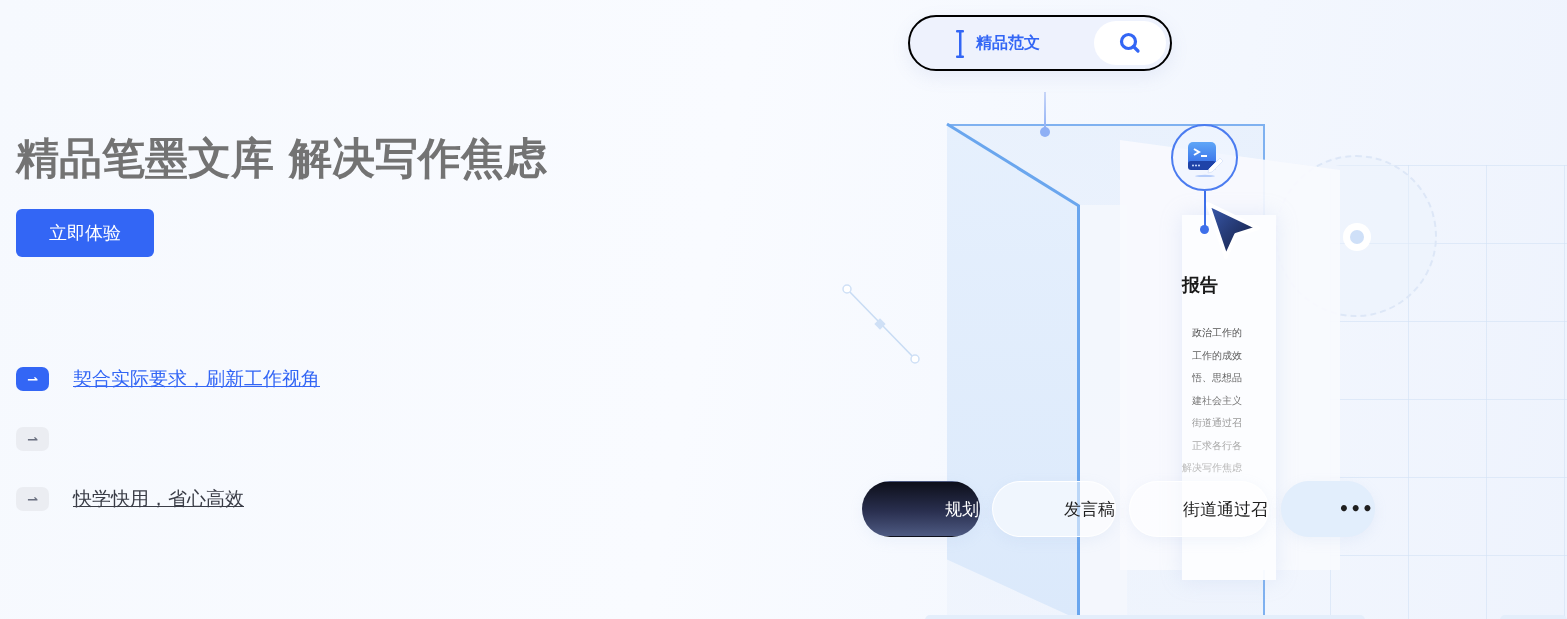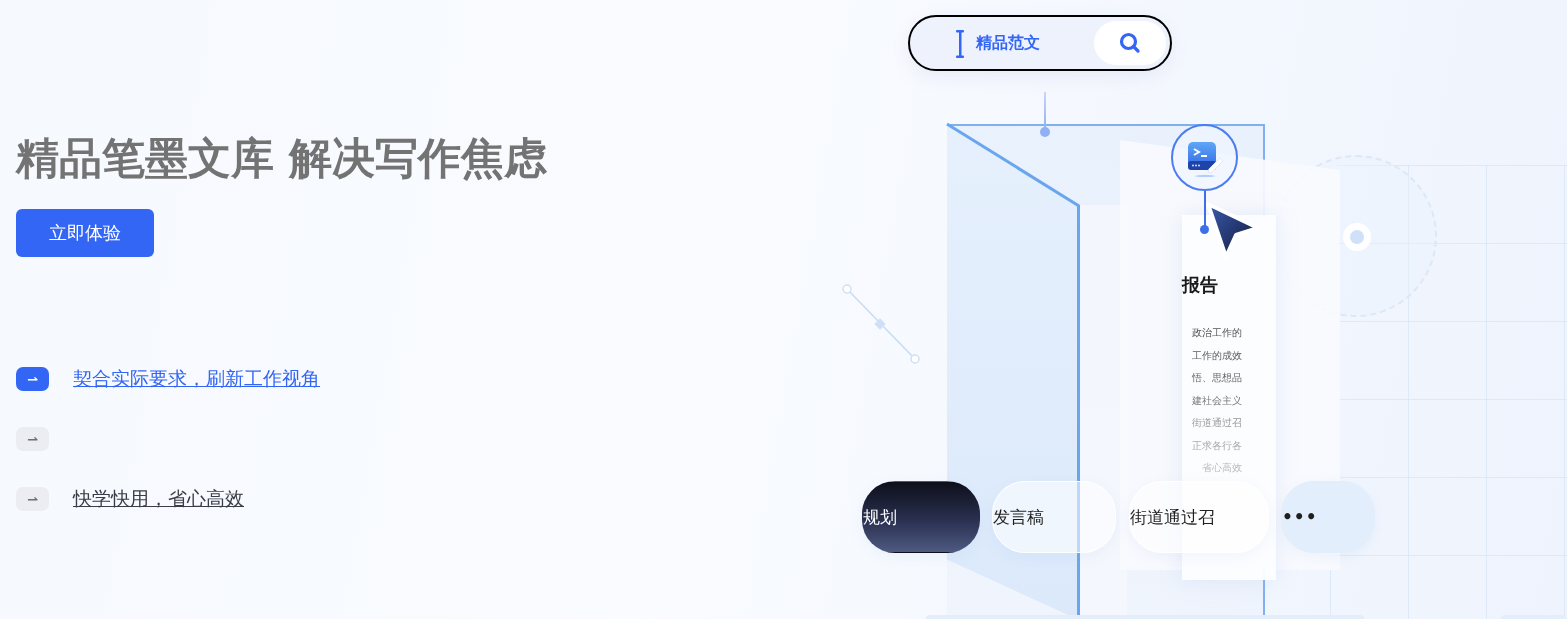--- a/index.html
+++ b/index.html
@@ -95,21 +95,21 @@
   }
   .pointer { position: absolute; left: 1204px; top: 200px; }
   .dashed-circle {
     position: absolute; left: 1275px; top: 155px; width: 162px; height: 162px; border-radius: 50%;
     border: 2px dashed #dde7f7; background: rgba(236,242,252,0.4);
   }
   .deco-line { position: absolute; left: 840px; top: 282px; }
 
   .chips { position: absolute; left: 862px; top: 481px; display: flex; }
   .chip {
-    height: 72px; border-radius: 33px; display: flex; align-items: center; justify-content: flex-start;
+    height: 56px; border-radius: 33px; display: flex; align-items: center; justify-content: flex-end;
     font-size: 17px; color: #1f1f1f; cursor: pointer;
     background: rgba(255,255,255,0.55); border: 1.5px solid rgba(255,255,255,0.95);
     box-shadow: 0 4px 14px rgba(160,180,220,0.12);
   }
   .chip.active {
     background: linear-gradient(180deg, #0d0f1a 0%, #2a3050 55%, #4e5a82 100%); color: #fff; border-color: transparent;
   }
   .chip.more { background: #e2eefc; border-color: #e2eefc; font-weight: 700; letter-spacing: 1px; }
   .bottom-bar {
     position: absolute; left: 925px; top: 615px; width: 440px; height: 10px; border-radius: 6px;
@@ -159,21 +159,21 @@
 <div class="page-doc"></div>
 
 <div class="doc-title">报告</div>
 <div class="doc-lines">
   <div class="doc-line" style="color:#555">政治工作的</div>
   <div class="doc-line" style="color:#5d5d5d">工作的成效</div>
   <div class="doc-line" style="color:#666">悟、思想品</div>
   <div class="doc-line" style="color:#777">建社会主义</div>
   <div class="doc-line" style="color:#999">街道通过召</div>
   <div class="doc-line" style="color:#aaa">正求各行各</div>
-  <div class="doc-line" style="color:#bbb">省心高效</div>
+  <div class="doc-line" style="color:#bbb">解决写作焦虑</div>
 </div>
 
 <div class="v-line" style="left:1044px;top:92px;height:38px;"></div>
 <div class="dot" style="left:1040px;top:127px;width:10px;height:10px;background:#8fb0f5;"></div>
 <div class="search-pill">
   <svg class="cursor-icon" viewBox="0 0 8 30" width="8" height="30">
     <rect x="3" y="2" width="2.5" height="26" fill="#3366f5"></rect>
     <rect x="0" y="1" width="8" height="2.5" rx="1" fill="#3366f5"></rect>
     <rect x="0" y="26.5" width="8" height="2.5" rx="1" fill="#3366f5"></rect>
   </svg>

